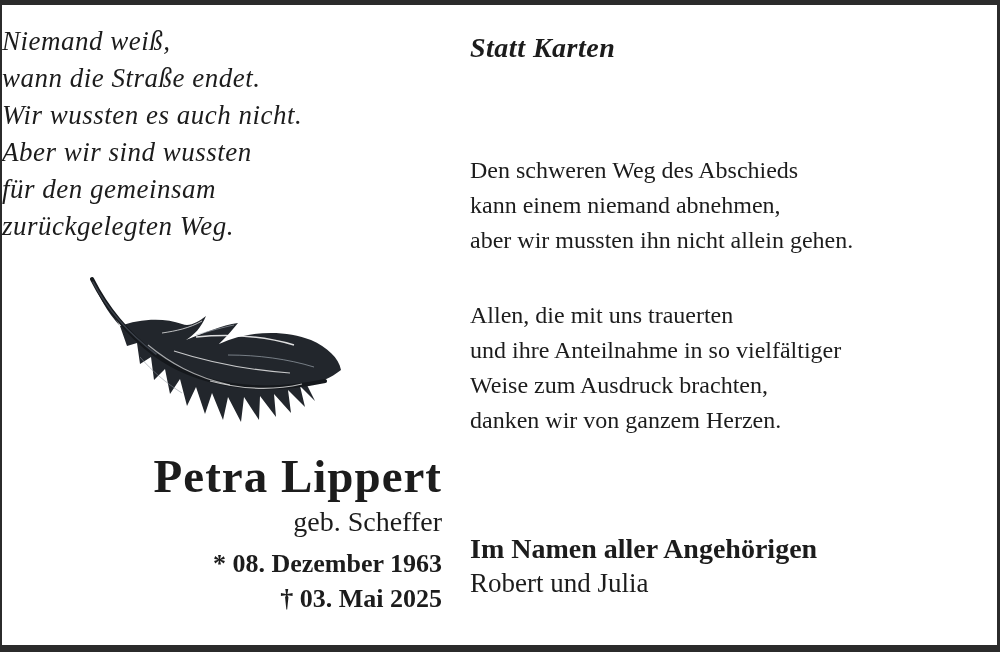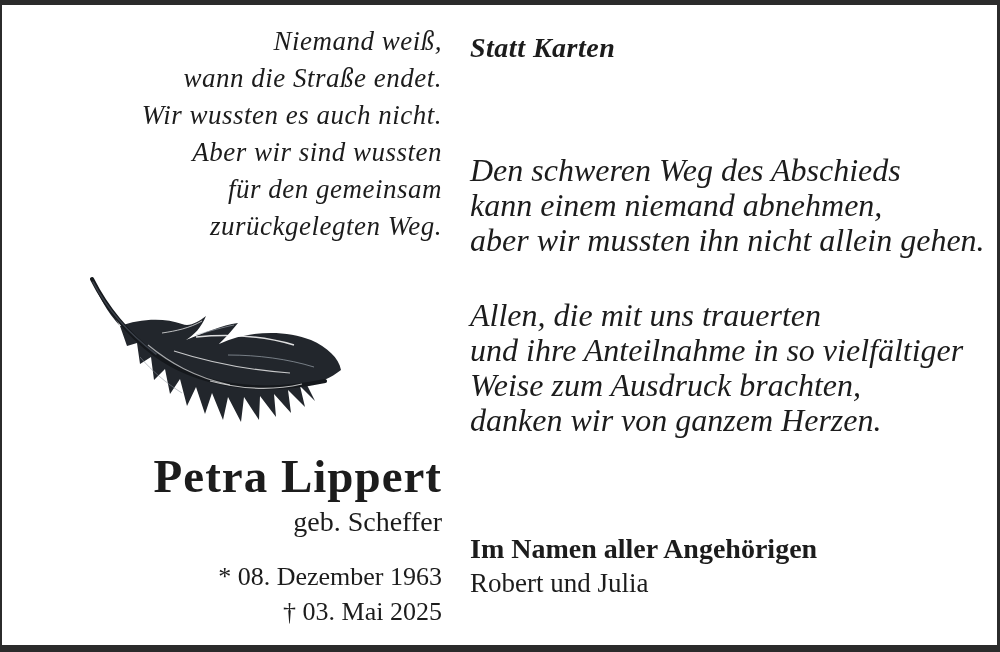--- a/index.html
+++ b/index.html
@@ -13,49 +13,49 @@
     border-top-width:5px;
     border-right-width:3px;
     border-bottom-width:7px;
     border-left-width:2px;
     overflow:hidden;
     font-family:"Liberation Serif", serif;
     color:#1c1c1c;
   }
   .poem{
     position:absolute;left:0;top:18px;width:440px;
-    text-align:right;
+    text-align:left;
     font-style:italic;
     font-size:27px;line-height:37px;
     letter-spacing:0.5px;
   }
   .feather-wrap{
     position:absolute;left:76px;top:268px;width:272px;height:168px;
   }
   .name-block{
     position:absolute;left:0;top:444px;width:440px;text-align:right;
   }
   .deceased-name{
     font-size:47px;font-weight:bold;line-height:54px;letter-spacing:1px;
   }
   .maiden{
     font-size:28px;line-height:34px;margin-top:2px;padding-left:43px;
   }
   .dates{
-    margin-top:20px;font-size:26px;line-height:35px;
+    margin-top:7px;font-size:26px;line-height:35px;font-weight:bold;
   }
   .right-col{
     position:absolute;left:468px;top:26px;width:515px;
   }
   .statt-karten{
     font-size:28px;font-weight:bold;font-style:italic;line-height:34px;
     letter-spacing:0.5px;
   }
   .para{
-    font-size:32px;line-height:35px;font-style:italic;
+    font-size:24px;line-height:35px;
   }
   .para-1{margin-top:88px;}
   .para-2{margin-top:40px;}
   .closing{margin-top:94px;}
   .closing-bold{
     font-size:28px;font-weight:bold;line-height:34px;margin-top:44px;
   }
   .closing-names{
     font-size:27px;line-height:35px;font-family:Liberation Serif, serif;
   }

